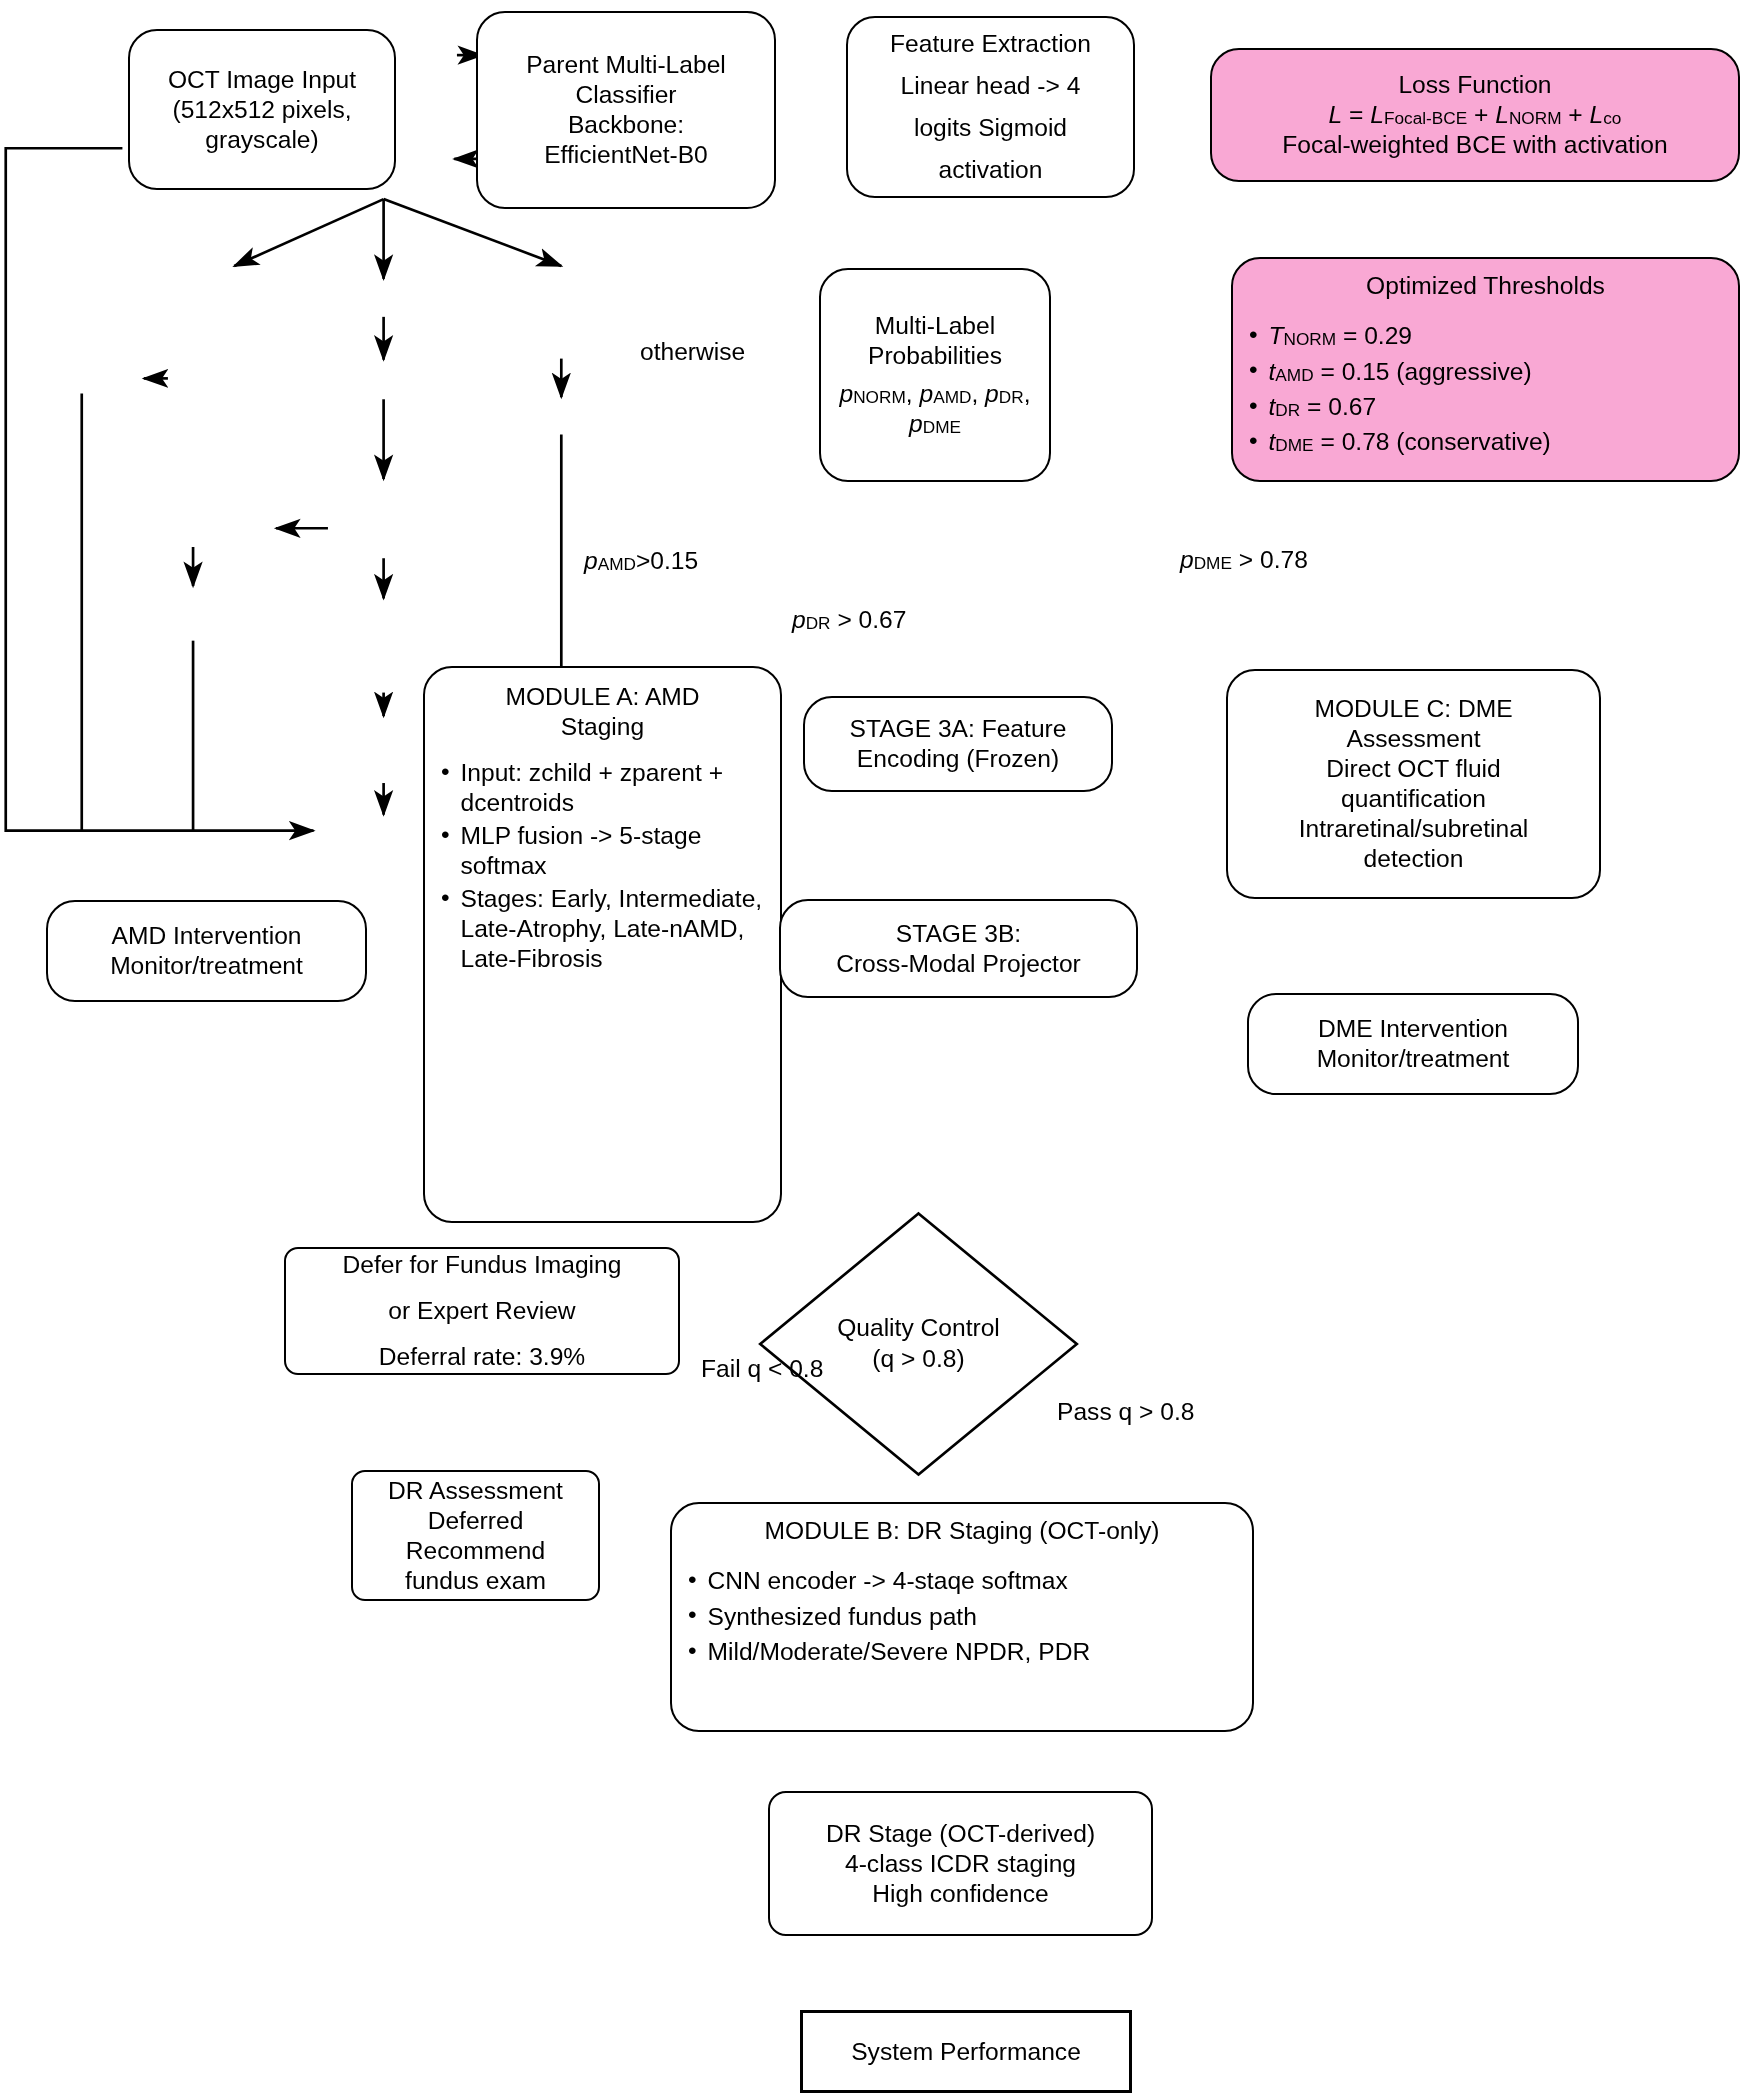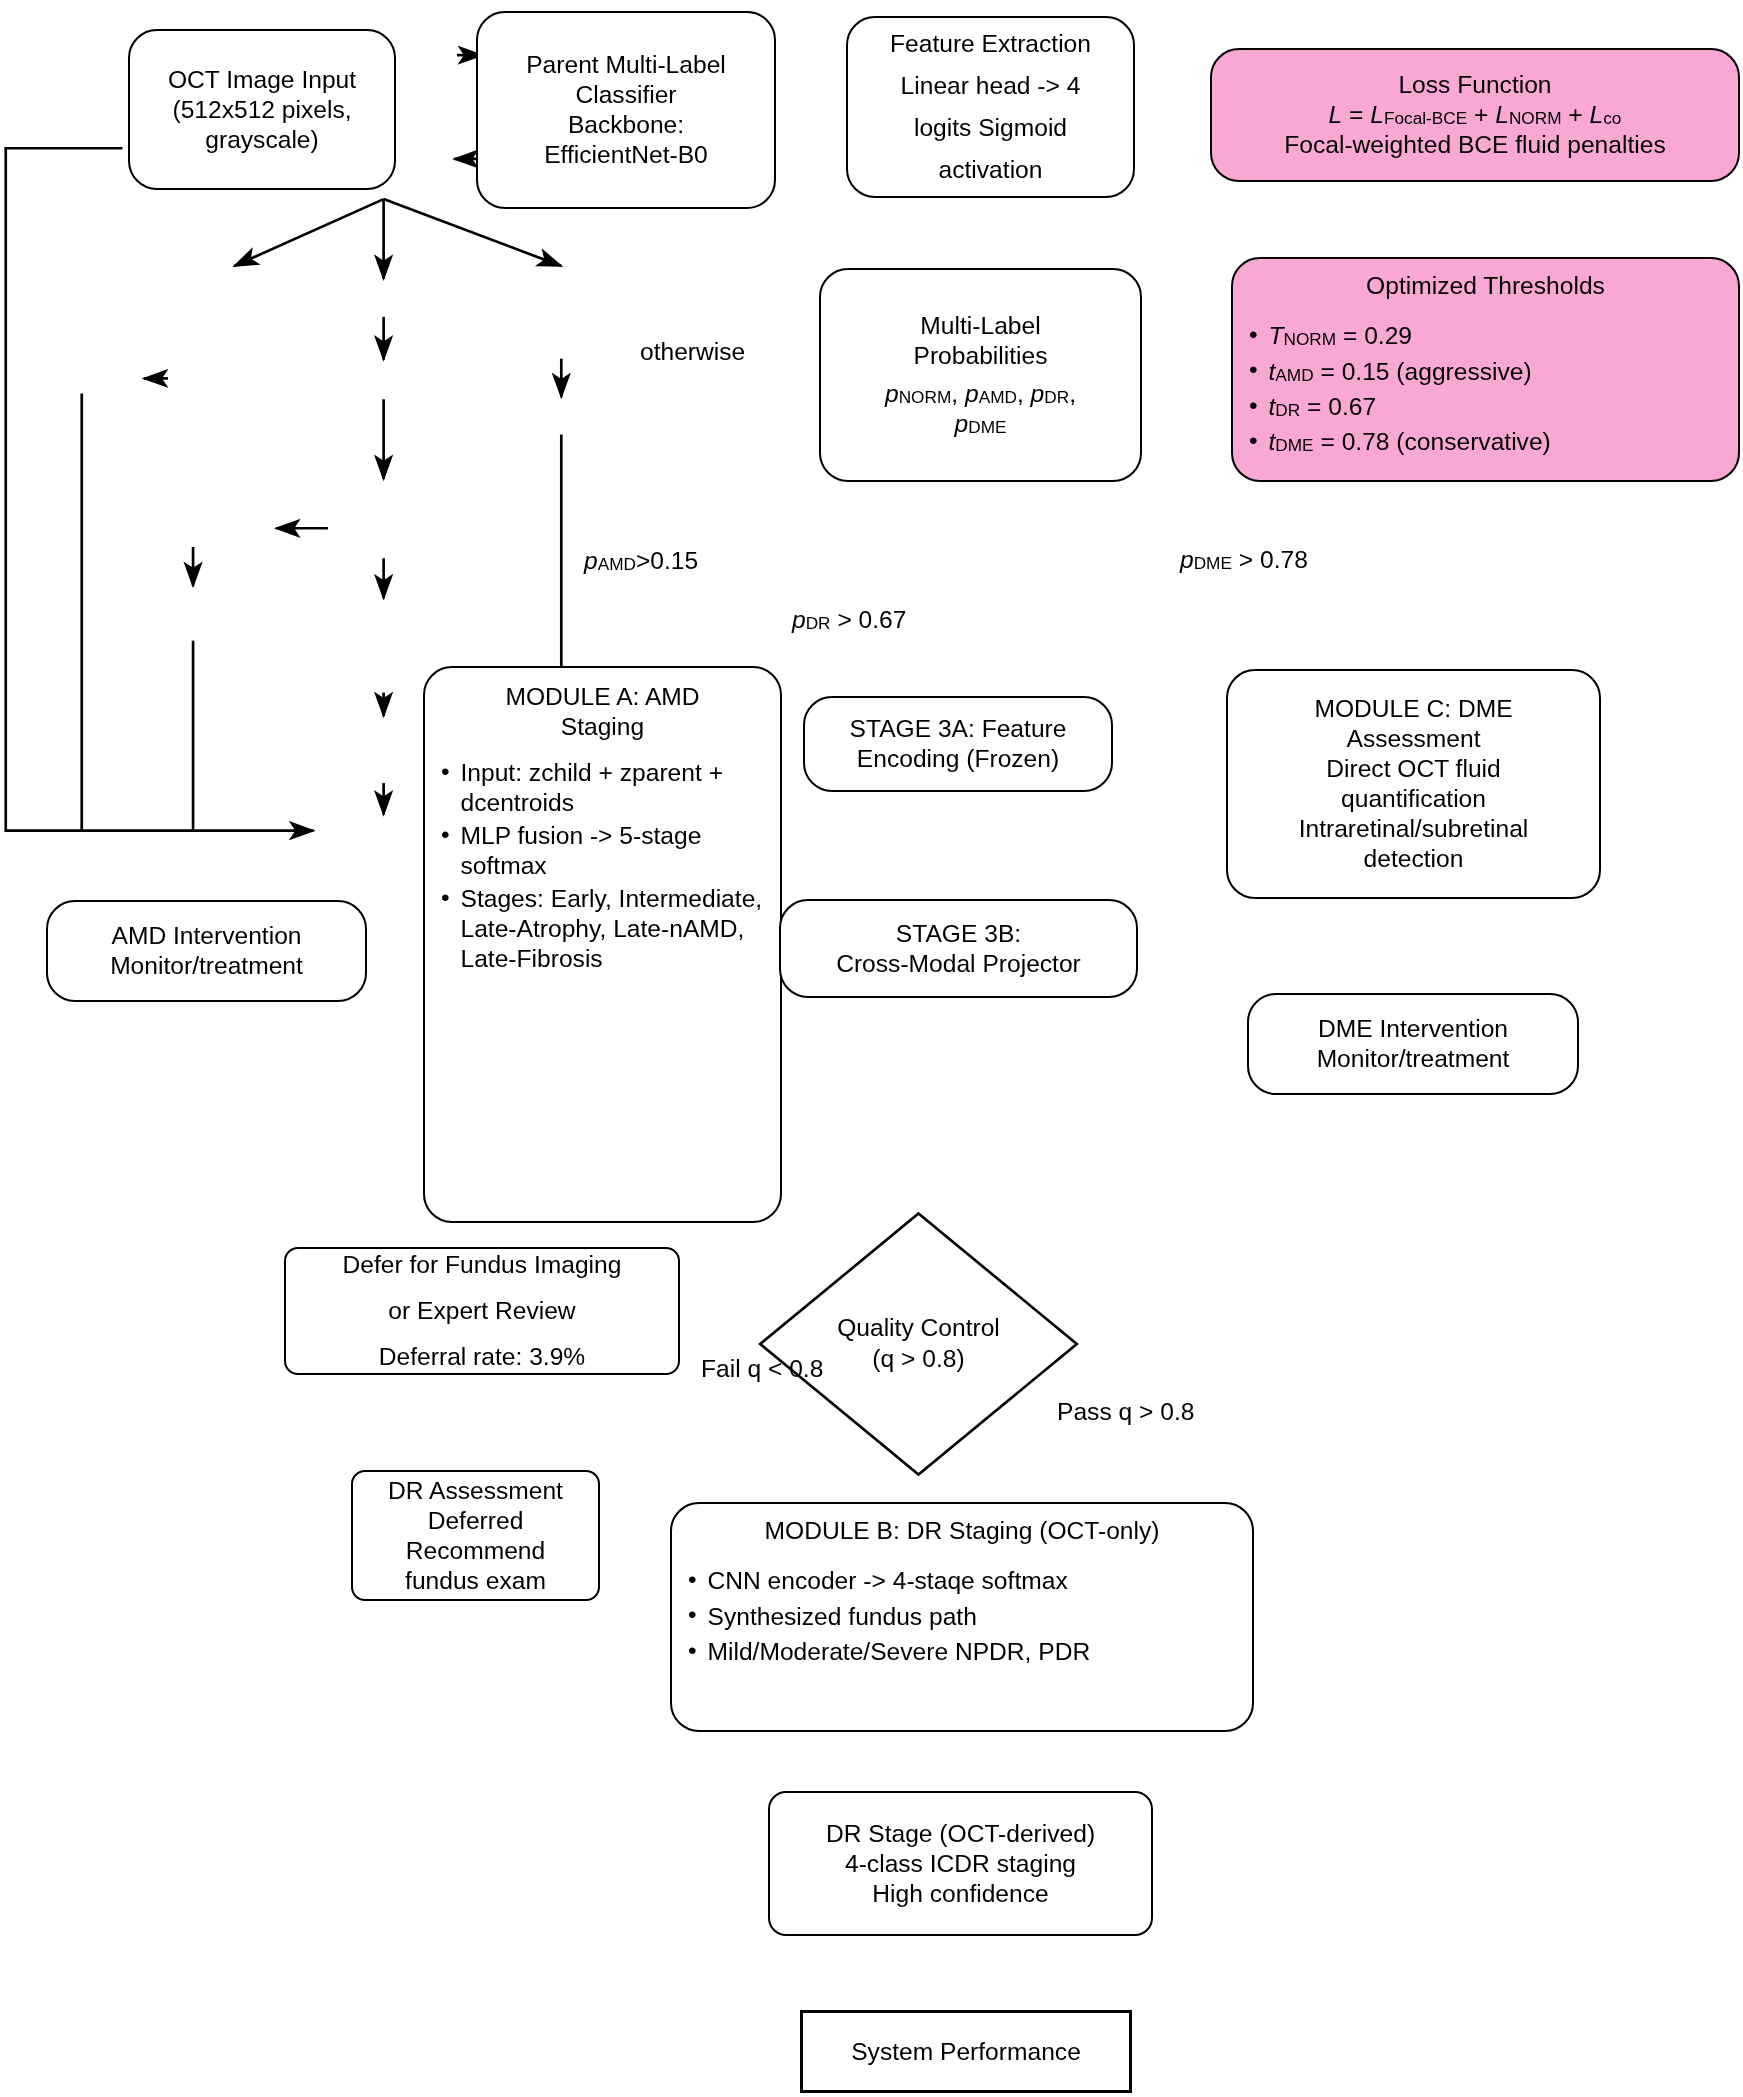--- a/index.html
+++ b/index.html
@@ -170,34 +170,34 @@
     <span class="line">Linear head -&gt; 4</span>
     <span class="line">logits Sigmoid</span>
     <span class="line">activation</span>
   </div>
 
   <div class="node rounded blue" style="left:1210px; top:48px; width:530px; height:134px;">
     <span class="line">Loss Function</span>
     <span class="line">
       <i>L</i><span> = </span><i>L</i><sub>Focal-BCE</sub><span> + </span><i>L</i><sub>NORM</sub><span> + </span><i>L</i><sub style="text-transform:lowercase">CO</sub>
     </span>
-    <span class="line">Focal-weighted BCE fluid penalties</span>
+    <span class="line">Focal-weighted BCE with activation</span>
   </div>
 
   <div class="node rounded blue" style="left:1231px; top:257px; width:509px; height:225px; justify-content:flex-start; padding-top:11.8px;">
     <span class="line blockhead">Optimized Thresholds</span>
     <ul class="bullets tight">
       <li><i>T</i><sub>NORM</sub><span> = 0.29</span></li>
       <li><i>t</i><sub>AMD</sub><span> = 0.15 (aggressive)</span></li>
       <li><i>t</i><sub>DR</sub><span> = 0.67</span></li>
       <li><i>t</i><sub>DME</sub><span> = 0.78 (conservative)</span></li>
     </ul>
   </div>
 
-  <div class="node rounded" style="left:819px; top:268px; width:323px; height:214px;">
+  <div class="node rounded" style="left:819px; top:268px; width:232px; height:214px;">
     <span class="line">Multi-Label</span>
     <span class="line">Probabilities</span>
     <span class="line" style="margin-top:7.5px">
       <i>p</i><sub>NORM</sub><span>, </span><i>p</i><sub>AMD</sub><span>, </span><i>p</i><sub>DR</sub><span>, </span>
     </span>
     <span class="line">
       <i>p</i><sub>DME</sub>
     </span>
   </div>
 

